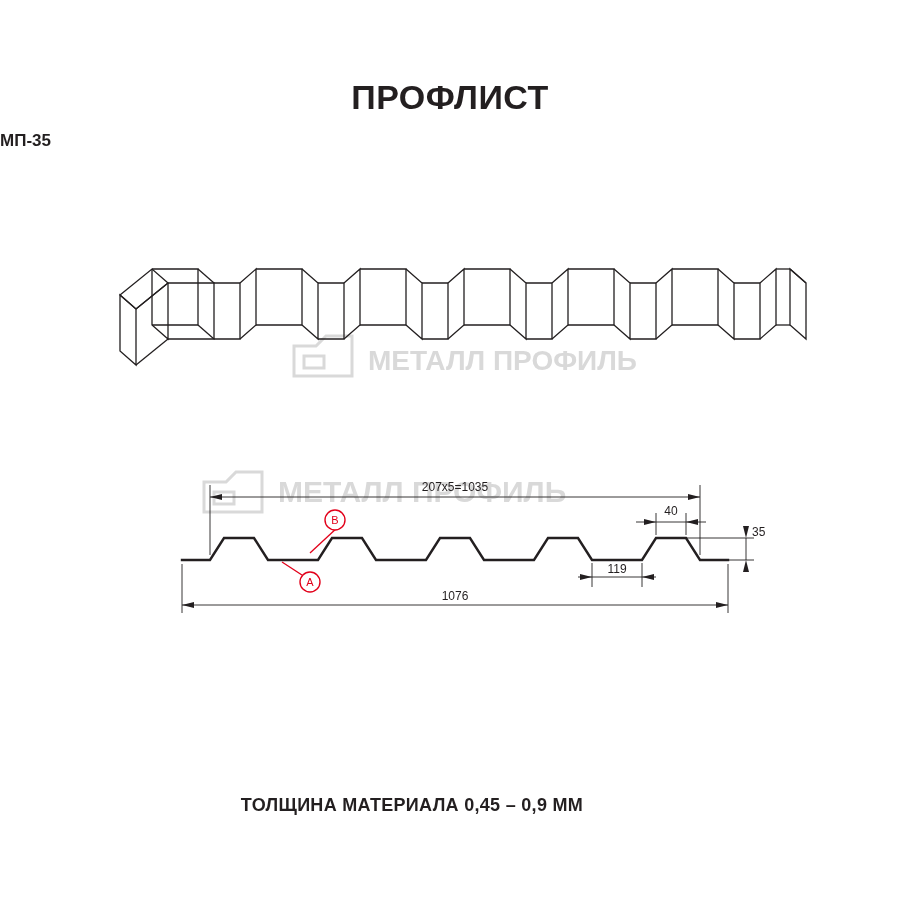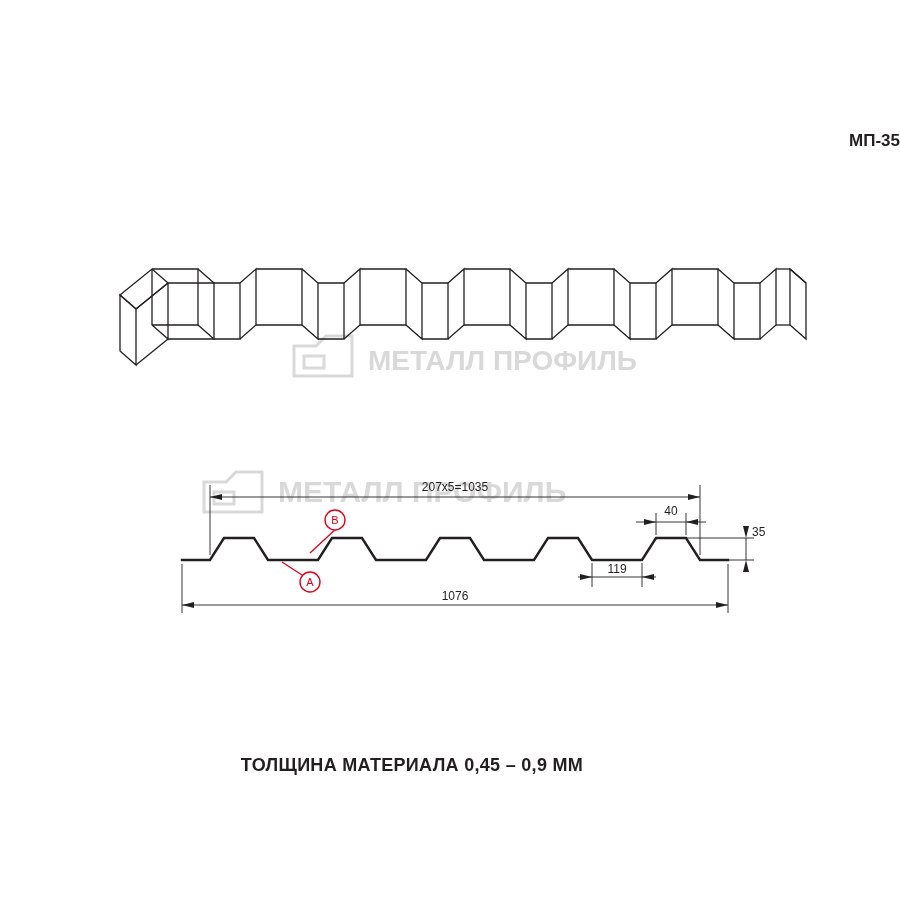--- a/index.html
+++ b/index.html
@@ -29,28 +29,28 @@
     font-size: 34px;
     font-weight: bold;
     letter-spacing: 0.5px;
     color: #231f20;
   }
   .subtitle {
     position: absolute;
     top: 131px;
     left: 0;
     width: 900px;
-    text-align: right;
+    text-align: left;
     font-size: 17px;
     font-weight: bold;
     color: #231f20;
   }
   .footer {
     position: absolute;
-    top: 755px;
+    top: 795px;
     left: 0;
     width: 824px;
     text-align: center;
     font-size: 18px;
     font-weight: bold;
     letter-spacing: 0.3px;
     color: #231f20;
   }
   .iso-wrap {
     position: absolute;
@@ -74,20 +74,21 @@
   .wm1 { top: 330px; left: 290px; }
   .wm2 { top: 450px; left: 200px; }
   svg { display: block; overflow: visible; }
   text { font-family: "Liberation Sans", sans-serif; }
 </style>
 </head>
 <body>
 
 <div class="page">
 
+  <div class="title">ПРОФЛИСТ</div>
   <div class="subtitle">МП-35</div>
 
   <div class="wm wm1">
     <svg width="330" height="60" viewBox="0 0 330 60">
       <g fill="none" stroke="#d9d9d9" stroke-width="3">
         <path d="M4 46 L4 16 L26 16 L36 6 L62 6 L62 46 Z"></path>
         <rect x="14" y="26" width="20" height="12"></rect>
       </g>
       <text x="78" y="40" font-size="28" font-weight="bold" fill="#d9d9d9">МЕТАЛЛ ПРОФИЛЬ</text>
     </svg>

